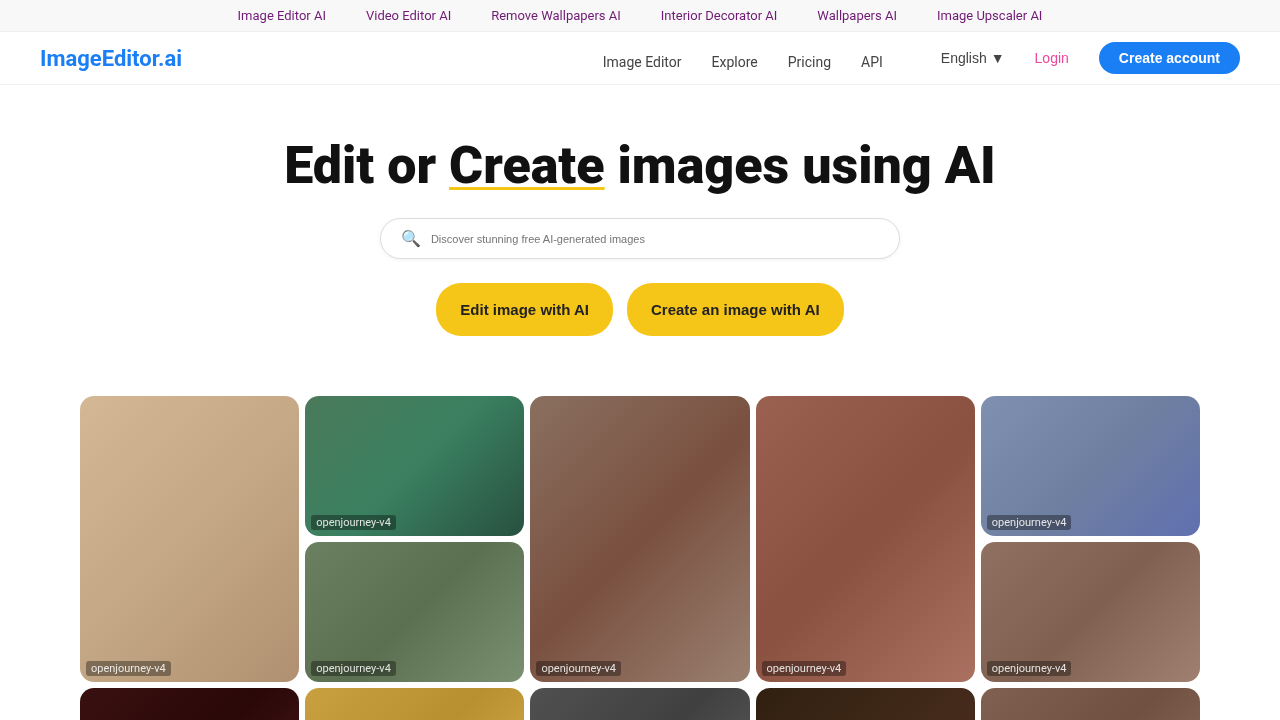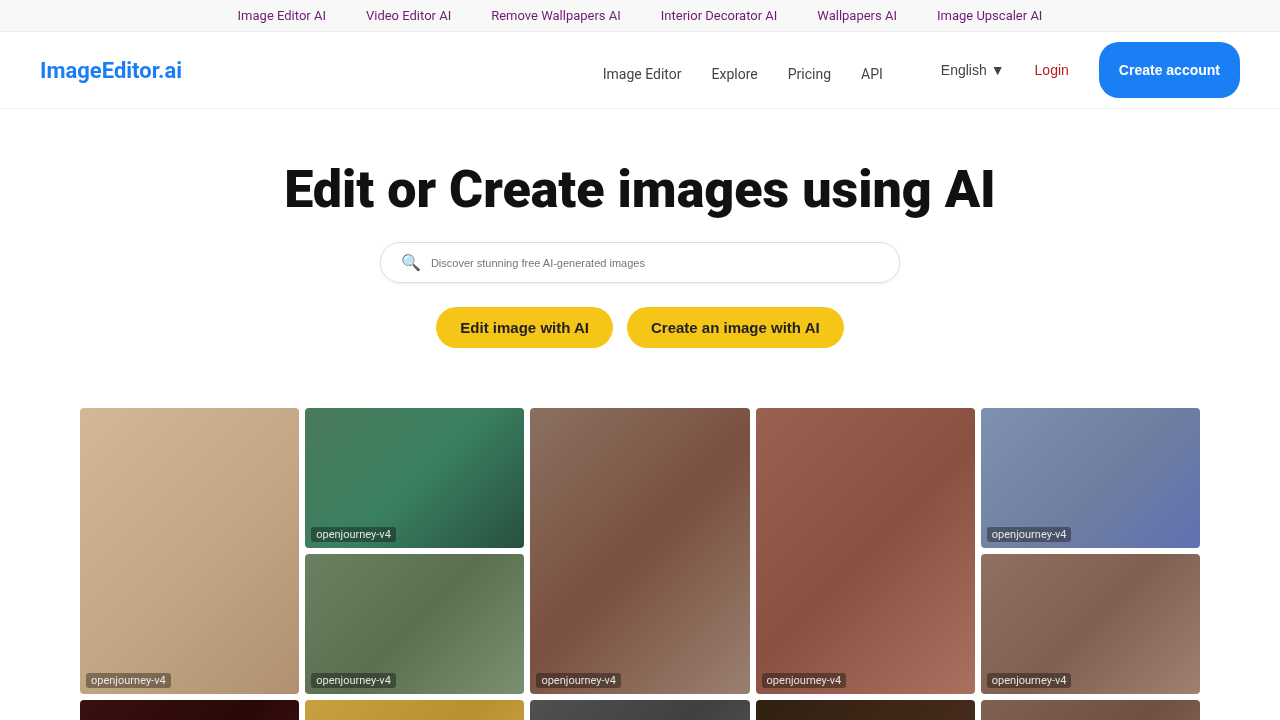--- a/index.html
+++ b/index.html
@@ -47,49 +47,50 @@
       background: none;
       border: none;
       cursor: pointer;
       display: flex;
       align-items: center;
       gap: 4px;
       padding-left: 28px;
     }
     .login-btn {
       font-size: 14px;
-      color: #b91c1c;
+      color: #ec4899;
       background: none;
       border: none;
       cursor: pointer;
       font-weight: 500;
     }
     .create-btn {
       background: #1a7ef5;
       color: #fff;
       border: none;
       border-radius: 20px;
-      padding: 20px 20px;
+      padding: 8px 20px;
       font-size: 14px;
       font-weight: 600;
       cursor: pointer;
     }
 
     
     .hero {
       text-align: center;
       padding: 50px 20px 30px;
     }
     .hero h1 {
       font-size: 52px;
       font-weight: 900;
       color: #111;
       margin-bottom: 6px;
     }
     .hero h1 .underline-yellow {
+      text-decoration: underline;
       text-decoration-color: #f5c518;
       text-underline-offset: 4px;
       text-decoration-thickness: 3px;
     }
     .search-bar {
       display: flex;
       align-items: center;
       max-width: 520px;
       margin: 22px auto 24px;
       border: 1.5px solid #ddd;
@@ -117,21 +118,21 @@
       display: flex;
       justify-content: center;
       gap: 14px;
       margin-bottom: 30px;
     }
     .cta-edit {
       background: #f5c518;
       color: #222;
       border: none;
       border-radius: 25px;
-      padding: 12px 24px;
+      padding: 18px 24px;
       font-size: 15px;
       font-weight: 700;
       cursor: pointer;
     }
     .cta-create {
       background: #f5c518;
       color: #222;
       border: none;
       border-radius: 25px;
       padding: 8px 24px;
@@ -142,21 +143,21 @@
 
     
     .gallery {
       display: grid;
       grid-template-columns: repeat(5, 1fr);
       gap: 6px;
       padding: 0 80px;
     }
     .gallery-item {
       position: relative;
-      border-radius: 4px;
+      border-radius: 14px;
       overflow: hidden;
       background: #222;
     }
     .gallery-item .label {
       position: absolute;
       bottom: 6px;
       left: 6px;
       font-size: 11px;
       color: rgba(255,255,255,0.85);
       background: rgba(0,0,0,0.35);

